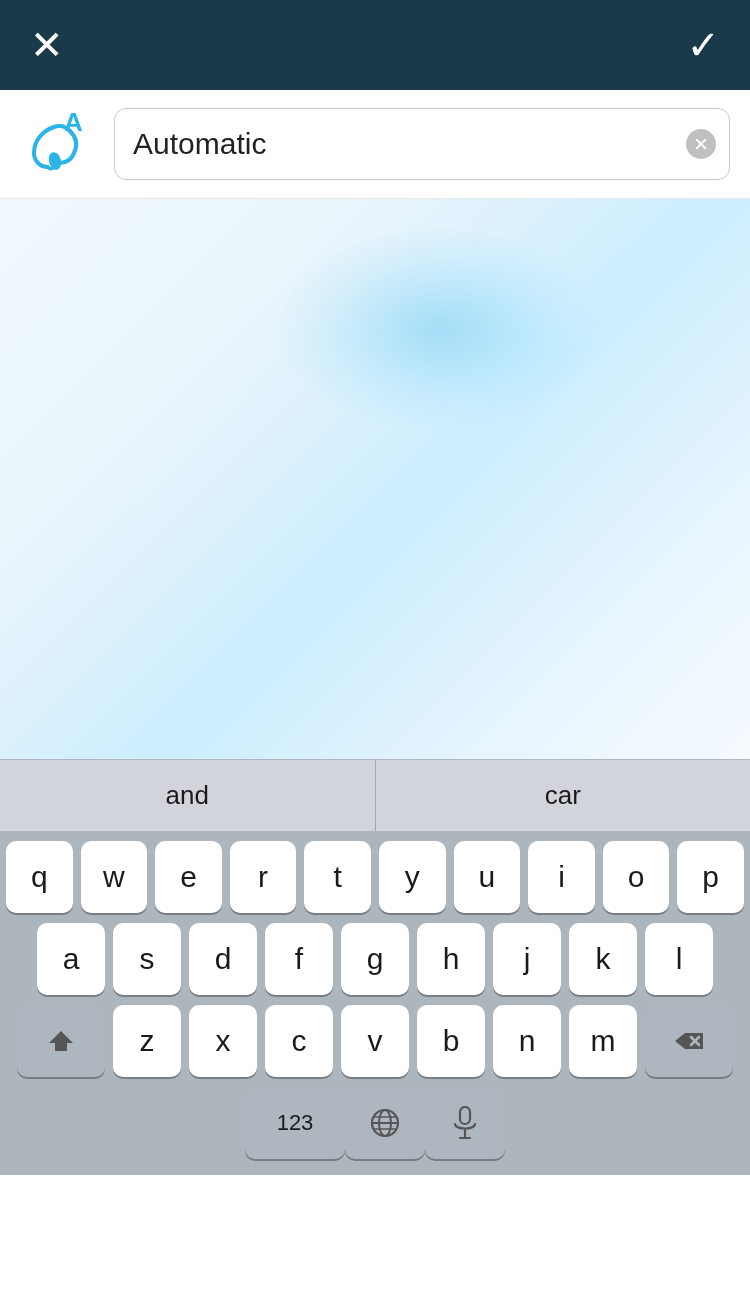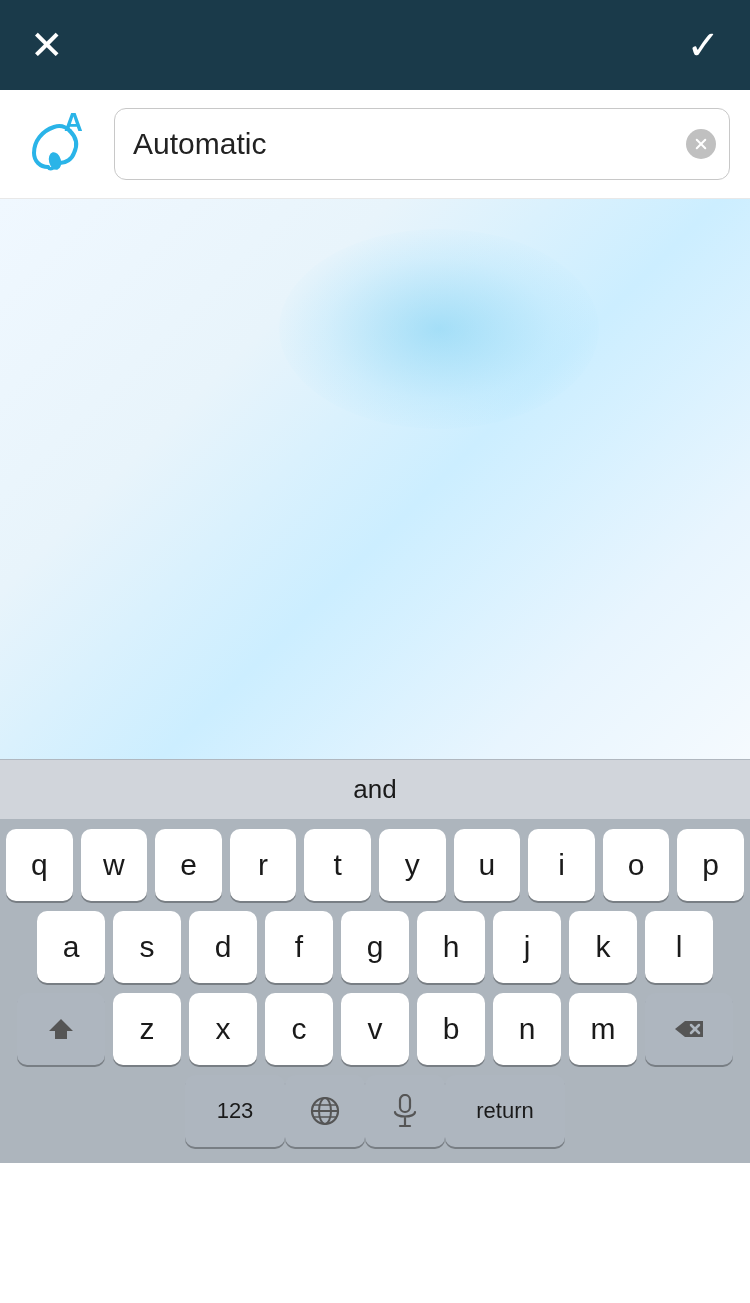--- a/index.html
+++ b/index.html
@@ -114,21 +114,21 @@
 
     
     .keyboard {
       background: #adb5bd;
       padding-bottom: 0;
     }
 
     
     .suggestions-row {
       display: flex;
-      height: 60px;
+      height: 72px;
       background: #d1d5db;
       border-top: 1px solid #b0b7bf;
     }
     .suggestion-item {
       flex: 1;
       display: flex;
       align-items: center;
       justify-content: center;
       font-size: 26px;
       color: #1a1a1a;
@@ -246,20 +246,21 @@
   </div>
 </div>
 
 <div class="main-content">
 </div>
 
 <div class="keyboard">
 
   <div class="suggestions-row">
     <div class="suggestion-item">and</div>
+    <div class="suggestion-item">car</div>
   </div>
 
   <div class="keys-area">
 
     <div class="key-row">
       <button class="key">q</button>
       <button class="key">w</button>
       <button class="key">e</button>
       <button class="key">r</button>
       <button class="key">t</button>
@@ -316,16 +317,15 @@
         </svg>
       </button>
       <button class="key key-special key-mic">
         <svg width="28" height="34" viewBox="0 0 28 34" fill="none">
           <rect x="9" y="1" width="10" height="17" rx="5" stroke="#555" stroke-width="2.2" fill="none"></rect>
           <path d="M4 18 C4 24 24 24 24 18" stroke="#555" stroke-width="2.2" fill="none" stroke-linecap="round"></path>
           <line x1="14" y1="24" x2="14" y2="32" stroke="#555" stroke-width="2.2" stroke-linecap="round"></line>
           <line x1="9" y1="32" x2="19" y2="32" stroke="#555" stroke-width="2.2" stroke-linecap="round"></line>
         </svg>
       </button>
-      <button class="key key-special key-return">return</button>
     </div>
   </div>
 </div>
 
 </body></html>

